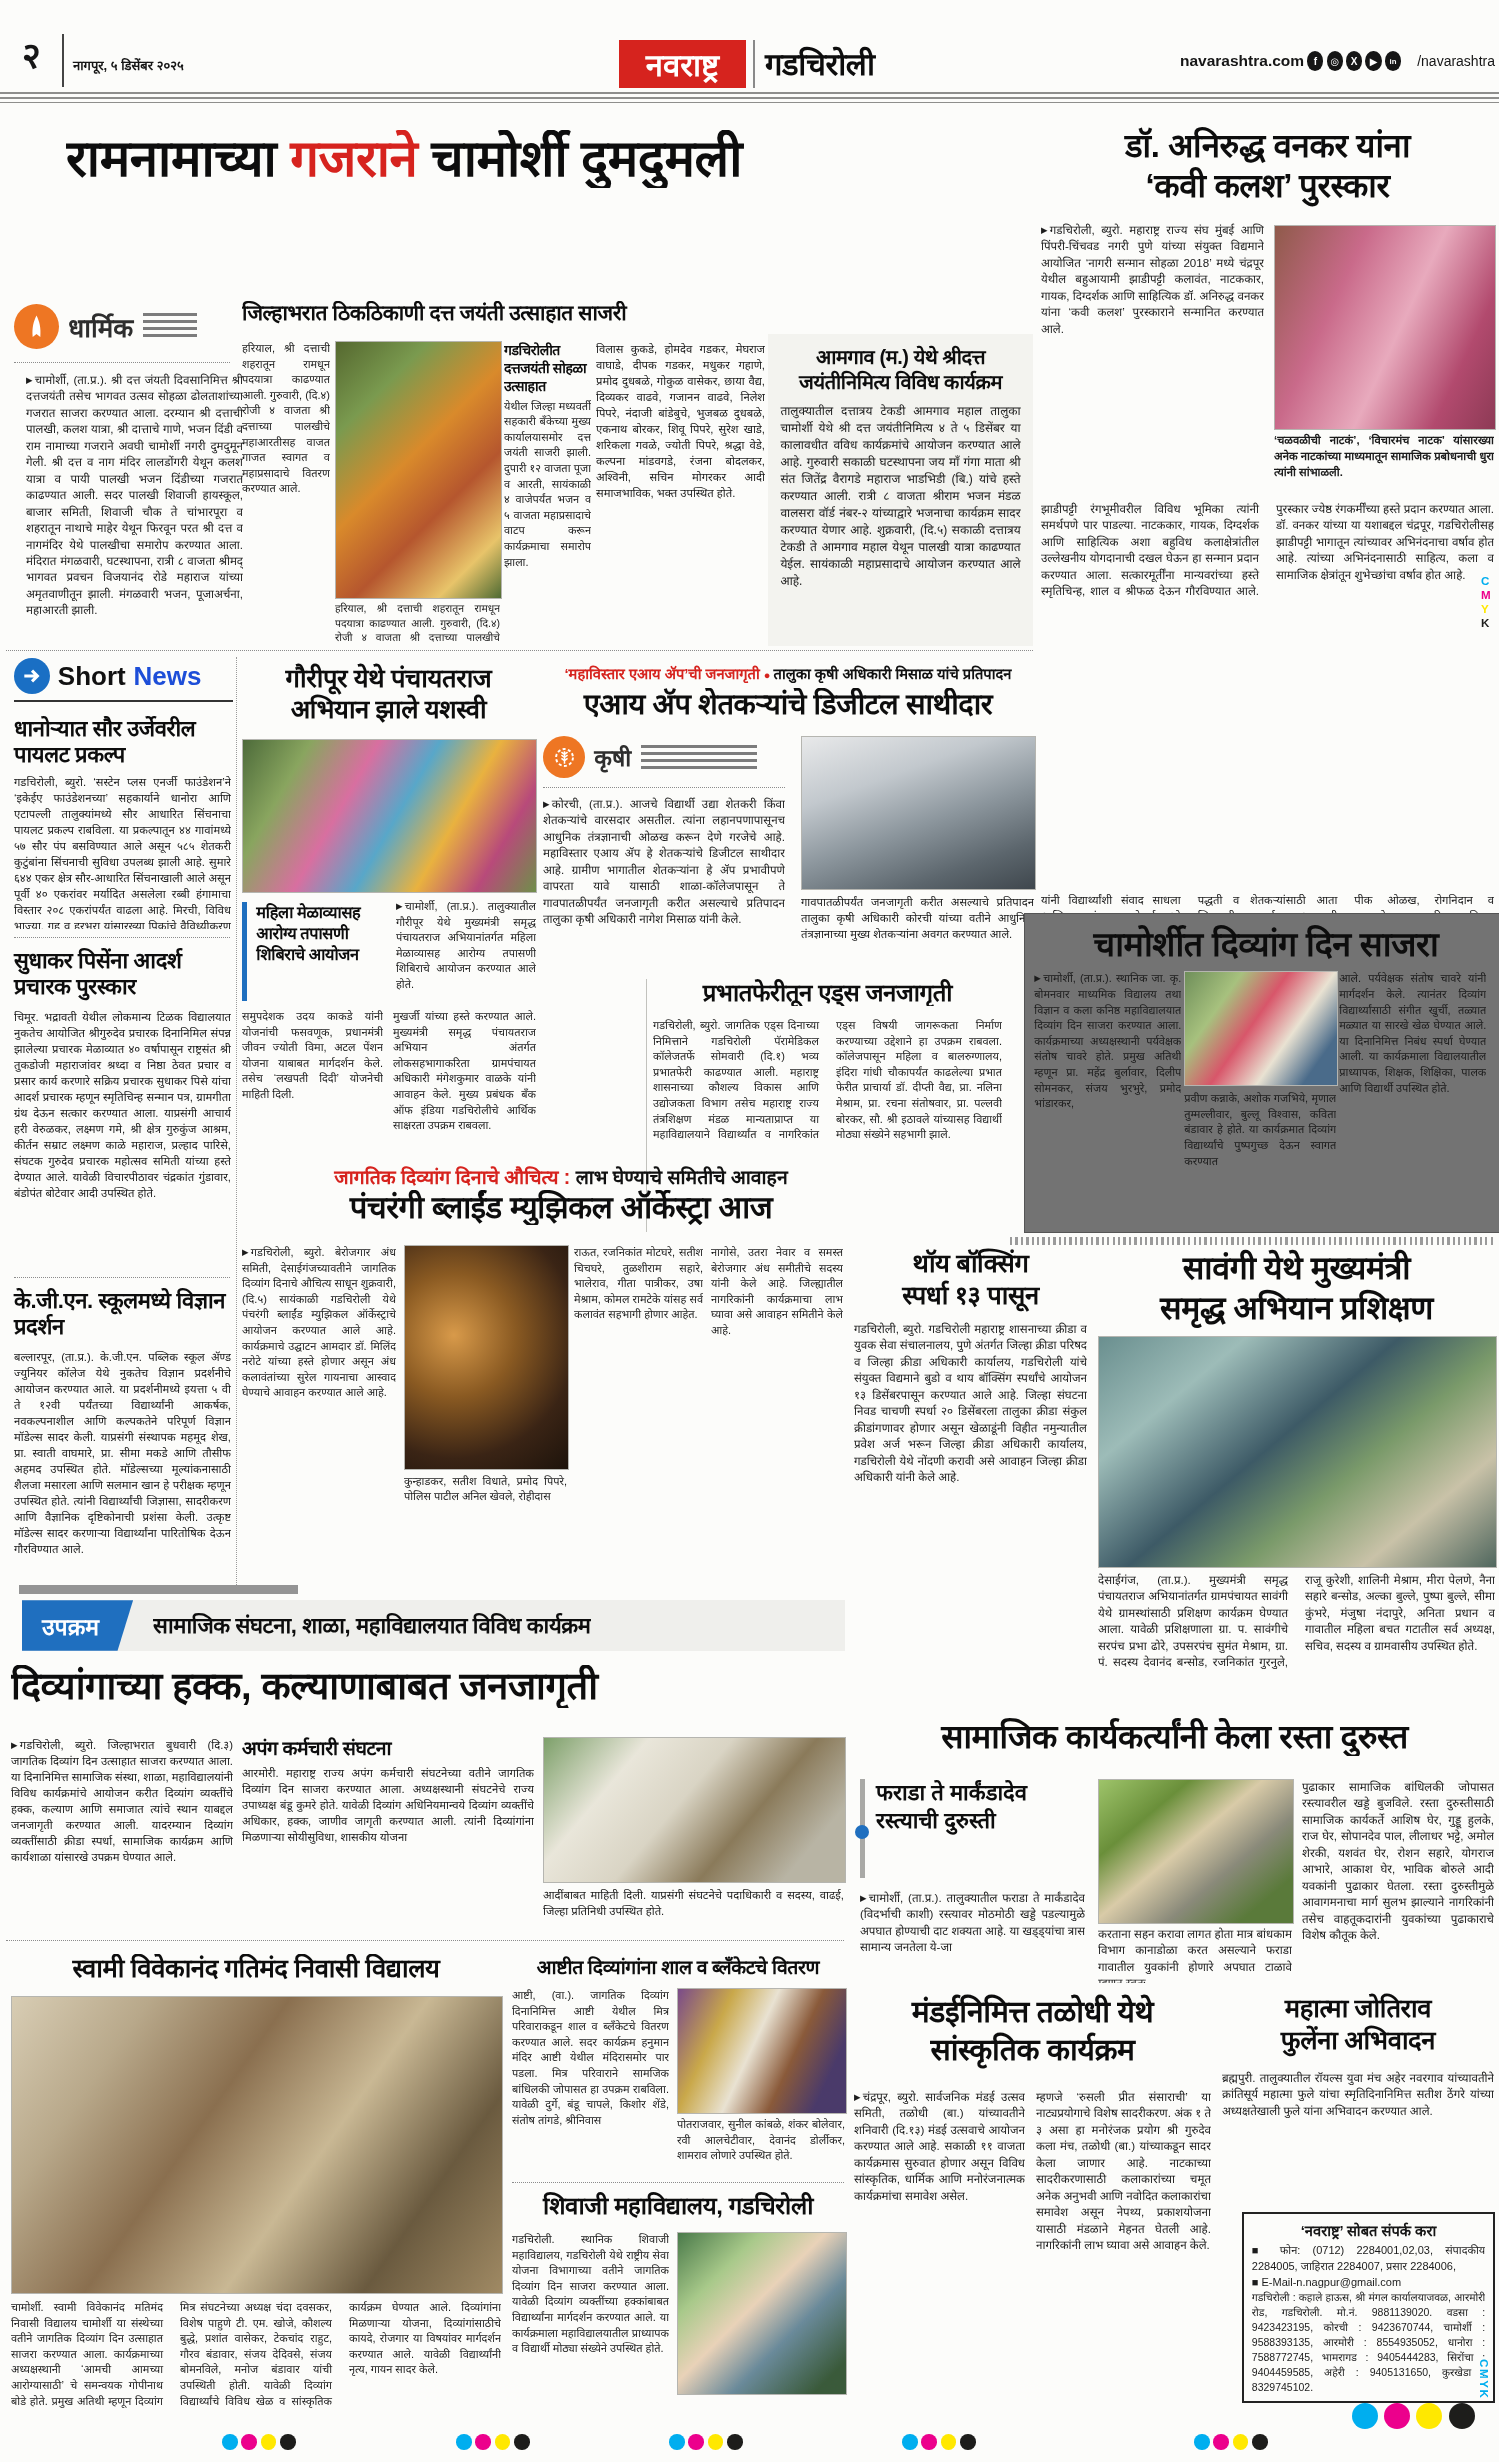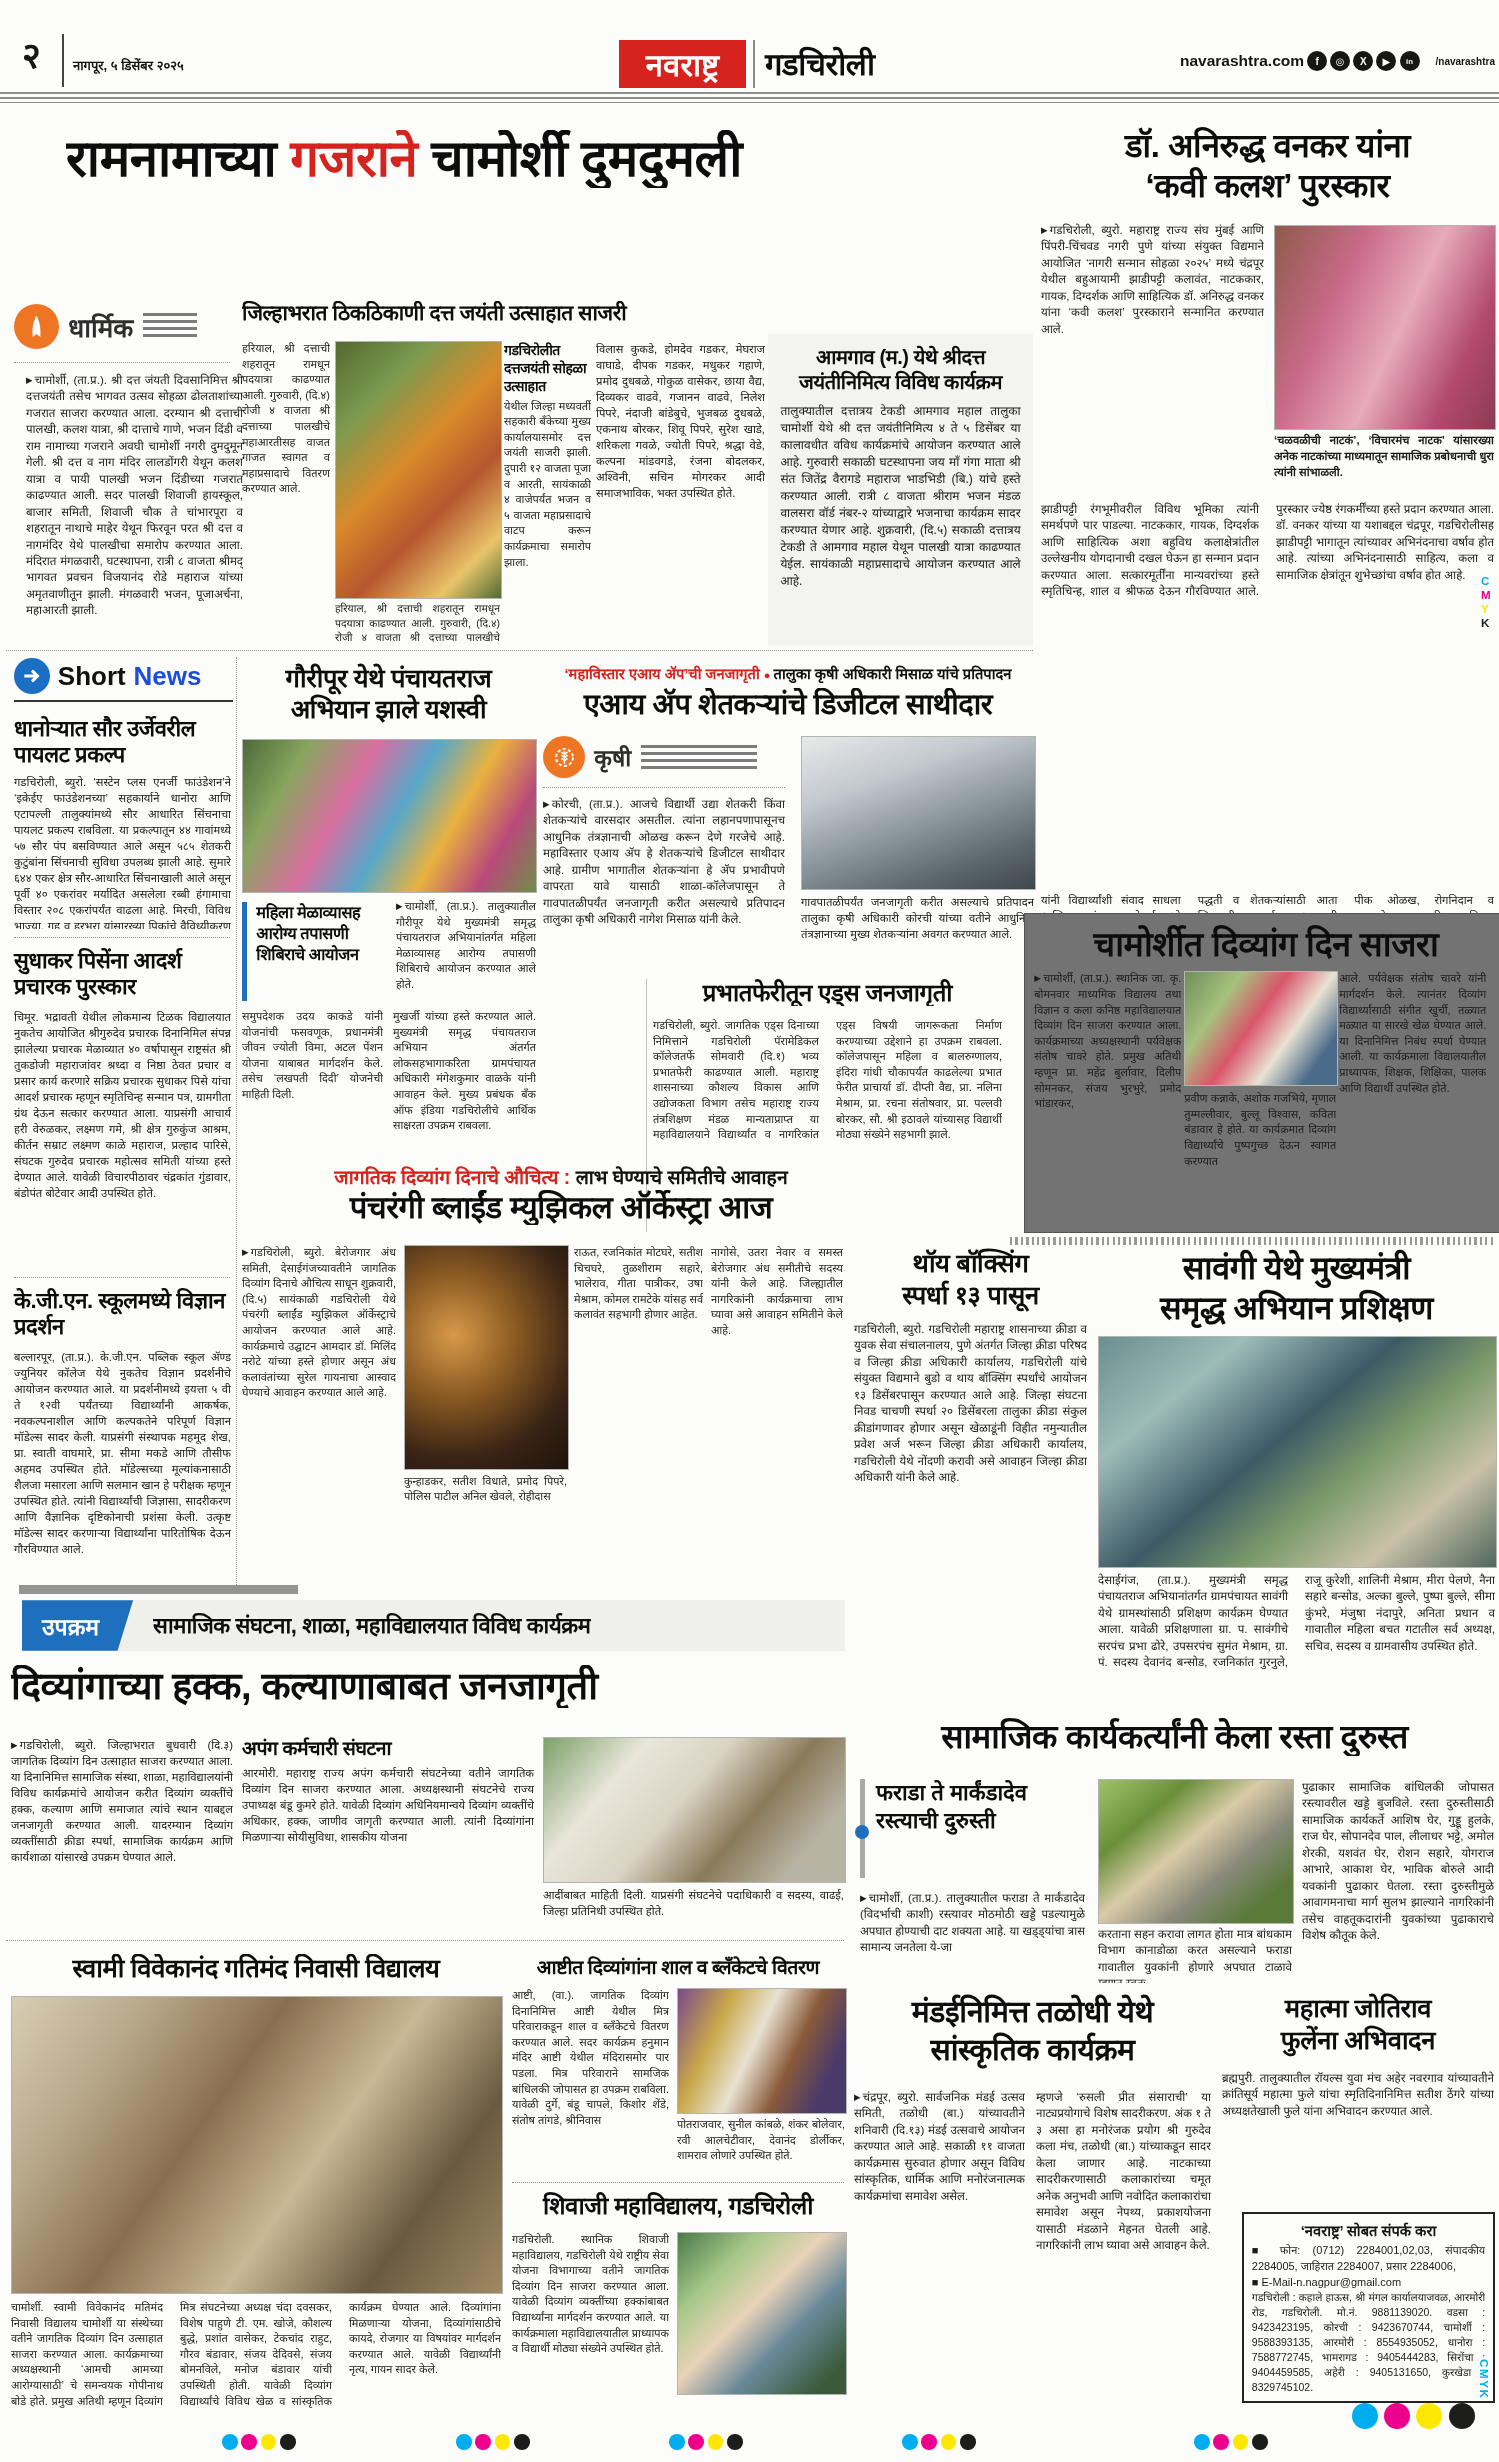--- a/index.html
+++ b/index.html
@@ -49,38 +49,38 @@
 <div class="abs" style="left:753px;top:40px;width:2.3px;height:48px;background:#8a8a8a;"></div>
 <div class="abs ttl" style="left:765px;top:47px;font-size:31px;">गडचिरोली</div>
 
 <div class="abs" style="left:1180px;top:51px;width:315px;display:flex;align-items:center;justify-content:flex-end;">
   <span style="font-size:15.5px;font-weight:800;">navarashtra.com</span>
   <span class="social">f</span>
   <span class="social">◎</span>
   <span class="social">X</span>
   <span class="social">▶</span>
   <span class="social" style="font-size:7.8px;">in</span>
-  <span style="font-size:10px;font-weight:700;margin-left:16px;">/navarashtra</span>
+  <span style="font-size:14px;font-weight:400;margin-left:16px;">/navarashtra</span>
 </div>
 <div class="abs rule" style="left:0;top:92px;width:1499px;height:2.3px;"></div>
 <div class="abs rule" style="left:0;top:97px;width:1499px;height:2.3px;"></div>
 <div class="abs rule" style="left:0;top:102px;width:1499px;height:0.8px;"></div>
 
 <div class="abs ttl nowrap" style="left:66px;top:130px;width:970px;font-size:51px;">
   <span>रामनामाच्या</span>
   <span style="color:#d6231e;">गजराने</span>
   <span>चामोर्शी दुमदुमली</span>
 </div>
 
 <div class="abs ttl ctr" style="left:1041px;top:126px;width:453px;font-size:33px;line-height:1.2;">
   <div>डॉ. अनिरुद्ध वनकर यांना</div>
   <div>‘कवी कलश’ पुरस्कार</div>
 </div>
 <div class="abs body" style="left:1041px;top:222px;width:223px;height:270px;">
-  <span class="mark">▶</span><span>गडचिरोली, ब्युरो. महाराष्ट्र राज्य संघ मुंबई आणि पिंपरी-चिंचवड नगरी पुणे यांच्या संयुक्त विद्यमाने आयोजित ‘नागरी सन्मान सोहळा २०२५’ मध्ये चंद्रपूर येथील बहुआयामी झाडीपट्टी कलावंत, नाटककार, गायक, दिग्दर्शक आणि साहित्यिक डॉ. अनिरुद्ध वनकर यांना ‘कवी कलश’ पुरस्काराने सन्मानित करण्यात आले.</span>
+  <span class="mark">▶</span><span>गडचिरोली, ब्युरो. महाराष्ट्र राज्य संघ मुंबई आणि पिंपरी-चिंचवड नगरी पुणे यांच्या संयुक्त विद्यमाने आयोजित ‘नागरी सन्मान सोहळा 2018’ मध्ये चंद्रपूर येथील बहुआयामी झाडीपट्टी कलावंत, नाटककार, गायक, दिग्दर्शक आणि साहित्यिक डॉ. अनिरुद्ध वनकर यांना ‘कवी कलश’ पुरस्काराने सन्मानित करण्यात आले.</span>
 </div>
 <div class="abs photo" style="left:1274px;top:225px;width:220px;height:203px;background:linear-gradient(115deg,#8f5a4a 0%,#c96a8a 30%,#e8aabd 55%,#b24a6e 80%,#8d3a55 100%);"></div>
 <div class="abs cap" style="left:1274px;top:433px;width:220px;height:61px;font-weight:700;">‘चळवळीची नाटकं’, ‘विचारमंच नाटक’ यांसारख्या अनेक नाटकांच्या माध्यमातून सामाजिक प्रबोधनाची धुरा त्यांनी सांभाळली.</div>
 <div class="abs body cols2" style="left:1041px;top:501px;width:453px;height:385px;">झाडीपट्टी रंगभूमीवरील विविध भूमिका त्यांनी समर्थपणे पार पाडल्या. नाटककार, गायक, दिग्दर्शक आणि साहित्यिक अशा बहुविध कलाक्षेत्रांतील उल्लेखनीय योगदानाची दखल घेऊन हा सन्मान प्रदान करण्यात आला. सत्कारमूर्तींना मान्यवरांच्या हस्ते स्मृतिचिन्ह, शाल व श्रीफळ देऊन गौरविण्यात आले. पुरस्कार ज्येष्ठ रंगकर्मींच्या हस्ते प्रदान करण्यात आला. डॉ. वनकर यांच्या या यशाबद्दल चंद्रपूर, गडचिरोलीसह झाडीपट्टी भागातून त्यांच्यावर अभिनंदनाचा वर्षाव होत आहे. त्यांच्या अभिनंदनासाठी साहित्य, कला व सामाजिक क्षेत्रांतून शुभेच्छांचा वर्षाव होत आहे.</div>
 <div class="abs body cols3" style="left:1041px;top:892px;width:453px;height:78px;font-size:11.3px;">यांनी विद्यार्थ्यांशी संवाद साधला आणि त्यांच्या मोबाईलमध्ये महाविस्तार एआय ॲप थेट इन्स्टॉल करून दिले. ॲपची वैशिष्ट्ये, वापर पद्धती व शेतकऱ्यांसाठी आता जिल्ह्यातील दुर्गम भागातही पोहोचत आहे. ॲपद्वारे शेतकरी आपल्या शेताच्या फोटोच्या आधारे पीक ओळख, रोगनिदान व उपाययोजना त्वरित मिळवू शकतात.</div>
 
 <div class="abs badge-row" style="left:14px;top:304px;width:217px;">
   <span class="badge-circle" style="width:45px;height:45px;background:#ee7623;">
     <svg width="23" height="26" viewBox="0 0 30 34">
         <path d="M15 2 C11 10 9 18 10 30 L15 26 L20 30 C21 18 19 10 15 2 Z" fill="#fff"></path>

